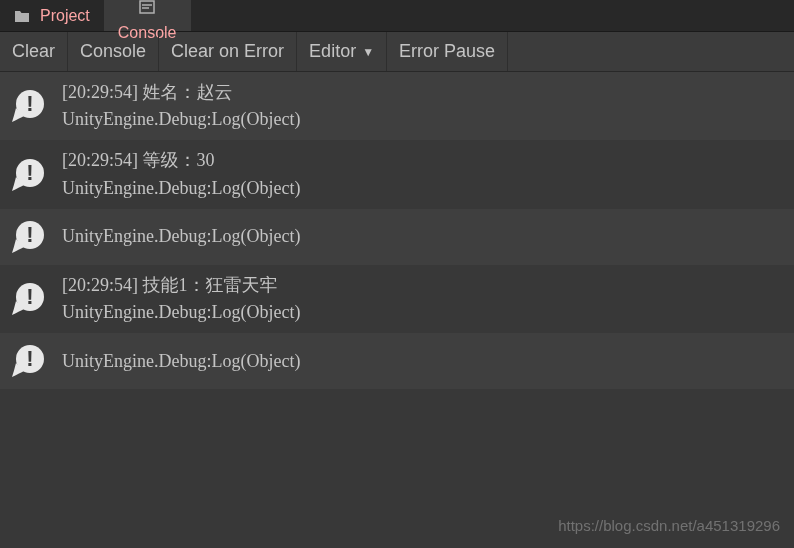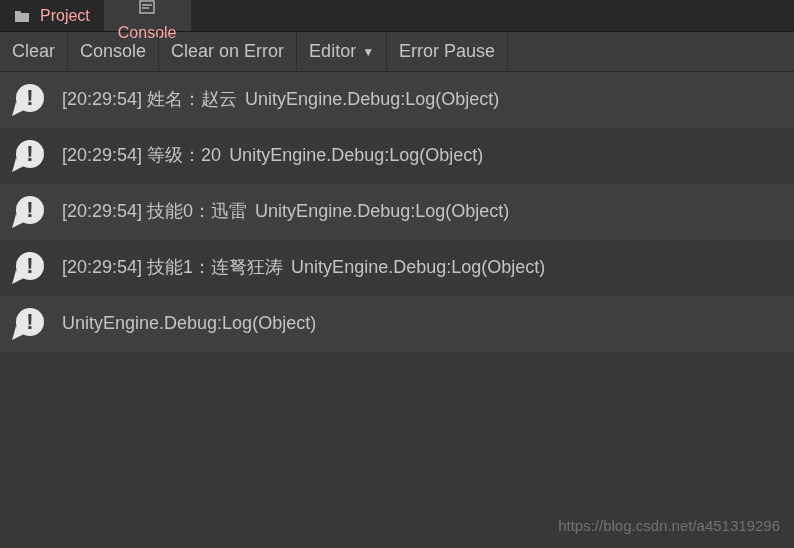--- a/index.html
+++ b/index.html
@@ -80,25 +80,26 @@
     .log-icon {
       flex-shrink: 0;
       width: 40px;
       height: 40px;
       display: flex;
       align-items: center;
       justify-content: center;
     }
     .log-text {
       display: flex;
-      flex-direction: row;
-      gap: 8px;
+      flex-direction: column;
+      gap: 2px;
       font-size: 18px;
       line-height: 1.4;
       color: #c4c4c4;
+      font-family: Liberation Serif, serif;
     }
     .watermark {
       position: absolute;
       bottom: 14px;
       right: 14px;
       font-size: 15px;
       color: #8a8a8a;
       opacity: 0.7;
       margin-left: 36px;
     }
@@ -170,47 +171,46 @@
   </div>
   <div class="console-row">
     <span class="log-icon">
       <svg viewBox="0 0 40 40">
           <circle cx="20" cy="18" r="14" fill="#e8e8e8"></circle>
           <path d="M6 22 Q4 30 2 36 Q10 32 14 30 Z" fill="#e8e8e8"></path>
           <text x="20" y="25" text-anchor="middle" font-size="22" font-weight="bold" fill="#3a3a3a">!</text>
         </svg>
     </span>
     <div class="log-text">
-      <div><span>[20:29:54]</span> <span>等级：20</span></div>
-      <div>UnityEngine.Debug:Log(Object)</div>
-    </div>
-  </div>
-  <div class="console-row">
-    <span class="log-icon">
-      <svg viewBox="0 0 40 40">
-          <circle cx="20" cy="18" r="14" fill="#e8e8e8"></circle>
-          <path d="M6 22 Q4 30 2 36 Q10 32 14 30 Z" fill="#e8e8e8"></path>
-          <text x="20" y="25" text-anchor="middle" font-size="22" font-weight="bold" fill="#3a3a3a">!</text>
-        </svg>
-    </span>
-    <div class="log-text">
-      <div><span>[20:29:54]</span> <span>技能0：迅雷</span></div>
-      <div>UnityEngine.Debug:Log(Object)</div>
-    </div>
-  </div>
-  <div class="console-row">
-    <span class="log-icon">
-      <svg viewBox="0 0 40 40">
-          <circle cx="20" cy="18" r="14" fill="#e8e8e8"></circle>
-          <path d="M6 22 Q4 30 2 36 Q10 32 14 30 Z" fill="#e8e8e8"></path>
-          <text x="20" y="25" text-anchor="middle" font-size="22" font-weight="bold" fill="#3a3a3a">!</text>
-        </svg>
-    </span>
-    <div class="log-text">
-      <div><span>[20:29:54]</span> <span>技能1：连弩狂涛</span></div>
+      <div><span>[20:29:54]</span> <span>等级：30</span></div>
+      <div>UnityEngine.Debug:Log(Object)</div>
+    </div>
+  </div>
+  <div class="console-row">
+    <span class="log-icon">
+      <svg viewBox="0 0 40 40">
+          <circle cx="20" cy="18" r="14" fill="#e8e8e8"></circle>
+          <path d="M6 22 Q4 30 2 36 Q10 32 14 30 Z" fill="#e8e8e8"></path>
+          <text x="20" y="25" text-anchor="middle" font-size="22" font-weight="bold" fill="#3a3a3a">!</text>
+        </svg>
+    </span>
+    <div class="log-text">
+      <div>UnityEngine.Debug:Log(Object)</div>
+    </div>
+  </div>
+  <div class="console-row">
+    <span class="log-icon">
+      <svg viewBox="0 0 40 40">
+          <circle cx="20" cy="18" r="14" fill="#e8e8e8"></circle>
+          <path d="M6 22 Q4 30 2 36 Q10 32 14 30 Z" fill="#e8e8e8"></path>
+          <text x="20" y="25" text-anchor="middle" font-size="22" font-weight="bold" fill="#3a3a3a">!</text>
+        </svg>
+    </span>
+    <div class="log-text">
+      <div><span>[20:29:54]</span> <span>技能1：狂雷天牢</span></div>
       <div>UnityEngine.Debug:Log(Object)</div>
     </div>
   </div>
   <div class="console-row">
     <span class="log-icon">
       <svg viewBox="0 0 40 40">
           <circle cx="20" cy="18" r="14" fill="#e8e8e8"></circle>
           <path d="M6 22 Q4 30 2 36 Q10 32 14 30 Z" fill="#e8e8e8"></path>
           <text x="20" y="25" text-anchor="middle" font-size="22" font-weight="bold" fill="#3a3a3a">!</text>
         </svg>

